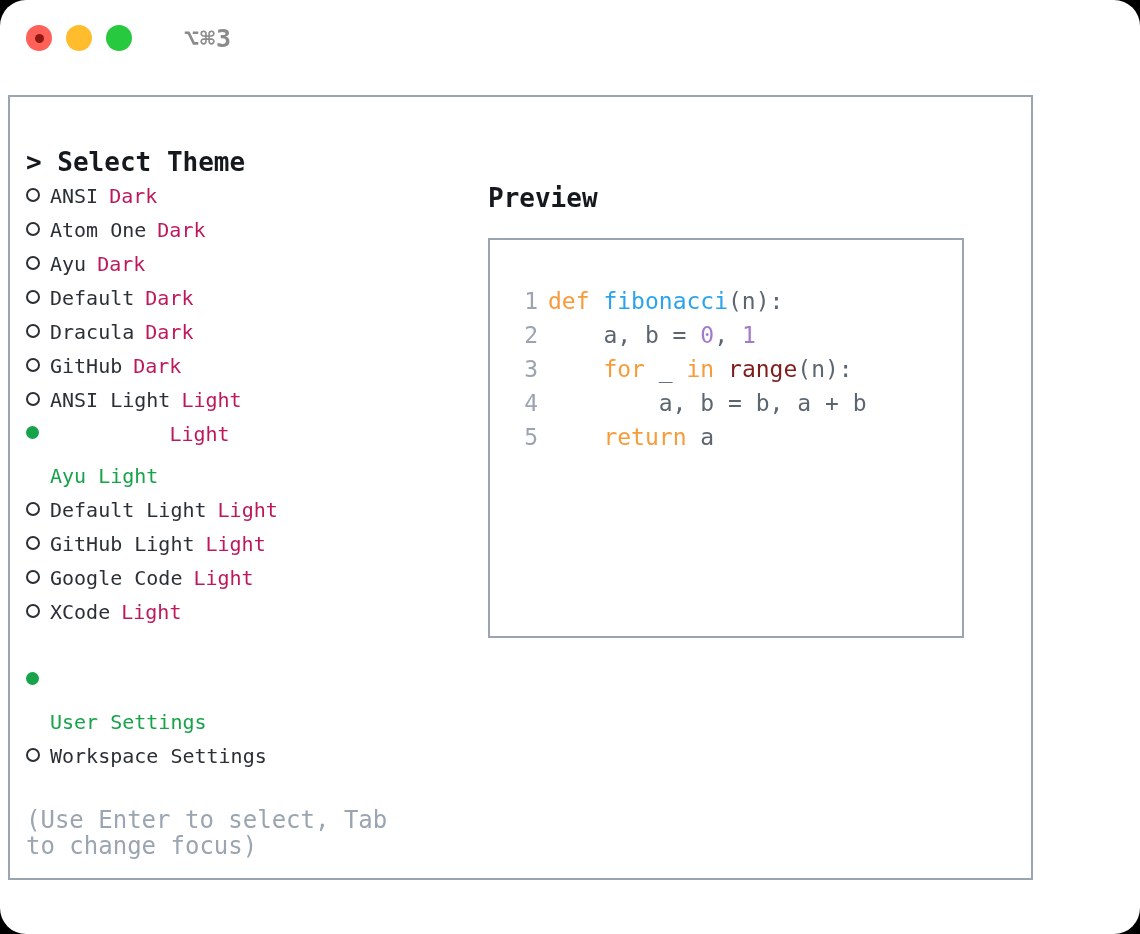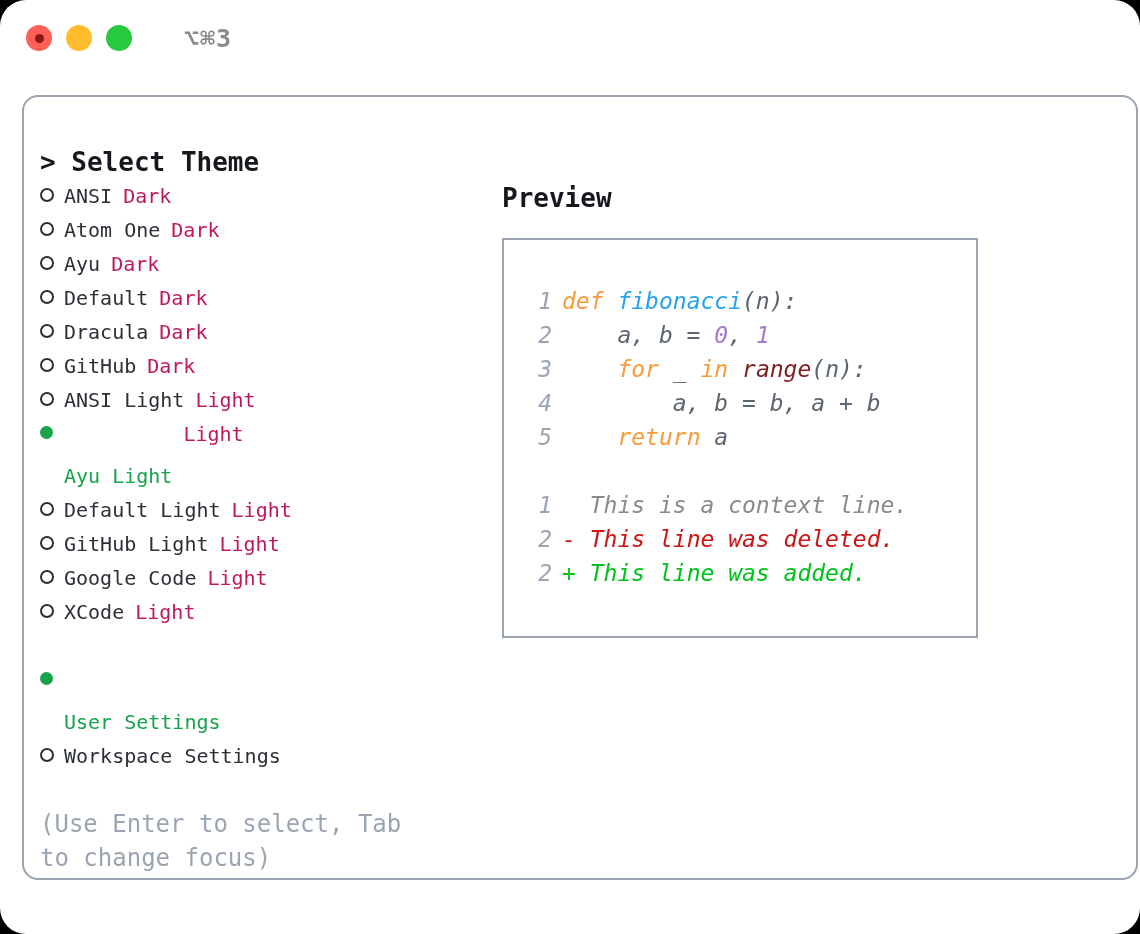--- a/index.html
+++ b/index.html
@@ -56,26 +56,26 @@
     margin-left: 52px;
     font-size: 25px;
     font-weight: bold;
     color: #8b8b8b;
     letter-spacing: 1px;
   }
 
   
   .card {
     position: absolute;
-    left: 22px;
+    left: 8px;
     top: 95px;
-    width: 1116px;
+    width: 1025px;
     height: 785px;
     border: 2px solid #9aa5b1;
-    border-radius: 16px;
+    border-radius: 0;
     box-sizing: border-box;
     background: #ffffff;
   }
   .card-inner {
     position: relative;
     width: 100%;
     height: 100%;
   }
 
   
@@ -135,21 +135,21 @@
     line-height: 34px;
     padding-left: 28px;
     white-space: pre;
   }
   .gap { height: 34px; }
 
   .hint {
     margin-top: 34px;
     font-size: 24px;
     color: #9aa5b1;
-    line-height: 34px;
+    line-height: 26px;
     width: 400px;
   }
 
   
   .right-col {
     position: absolute;
     left: 478px;
     top: 48px;
     width: 490px;
   }
@@ -166,21 +166,20 @@
     height: 400px;
     border: 2px solid #9aa5b1;
     background: #ffffff;
     box-sizing: border-box;
     padding: 44px 0 0 18px;
   }
   .code-line {
     font-size: 23px;
     line-height: 34px;
     white-space: pre;
-    font-style: italic;
   }
   .ln {
     display: inline-block;
     width: 30px;
     color: #9aa5b1;
     text-align: right;
     margin-right: 10px;
   }
   .tok-kw   { color: #f89b3a; }
   .tok-fn   { color: #2aa3ee; }
@@ -240,23 +239,18 @@
         <div class="preview-title">Preview</div>
         <div class="preview-box">
           <div id="code-block">
               <div class="code-line"><span class="ln">1</span><span class="tok-kw">def </span><span class="tok-fn">fibonacci</span><span class="tok-plain">(n):</span></div>
               <div class="code-line"><span class="ln">2</span><span class="tok-plain">    a, b = </span><span class="tok-num">0</span><span class="tok-plain">, </span><span class="tok-num">1</span></div>
               <div class="code-line"><span class="ln">3</span><span class="tok-plain">    </span><span class="tok-kw">for</span><span class="tok-plain"> _ </span><span class="tok-kw">in</span><span class="tok-plain"> </span><span class="tok-bltn">range</span><span class="tok-plain">(n):</span></div>
               <div class="code-line"><span class="ln">4</span><span class="tok-plain">        a, b = b, a + b</span></div>
               <div class="code-line"><span class="ln">5</span><span class="tok-plain">    </span><span class="tok-kw">return</span><span class="tok-plain"> a</span></div>
             </div>
           <div class="blankline"></div>
-          <div id="diff-block">
-              <div class="code-line"><span class="ln">1</span><span class="diff-ctx">  </span><span class="diff-ctx">This is a context line.</span></div>
-              <div class="code-line"><span class="ln">2</span><span class="diff-del">- </span><span class="diff-del">This line was deleted.</span></div>
-              <div class="code-line"><span class="ln">2</span><span class="diff-add">+ </span><span class="diff-add">This line was added.</span></div>
-            </div>
         </div>
       </div>
 
     </div>
   </div>
 </div>
 
 </body></html>

